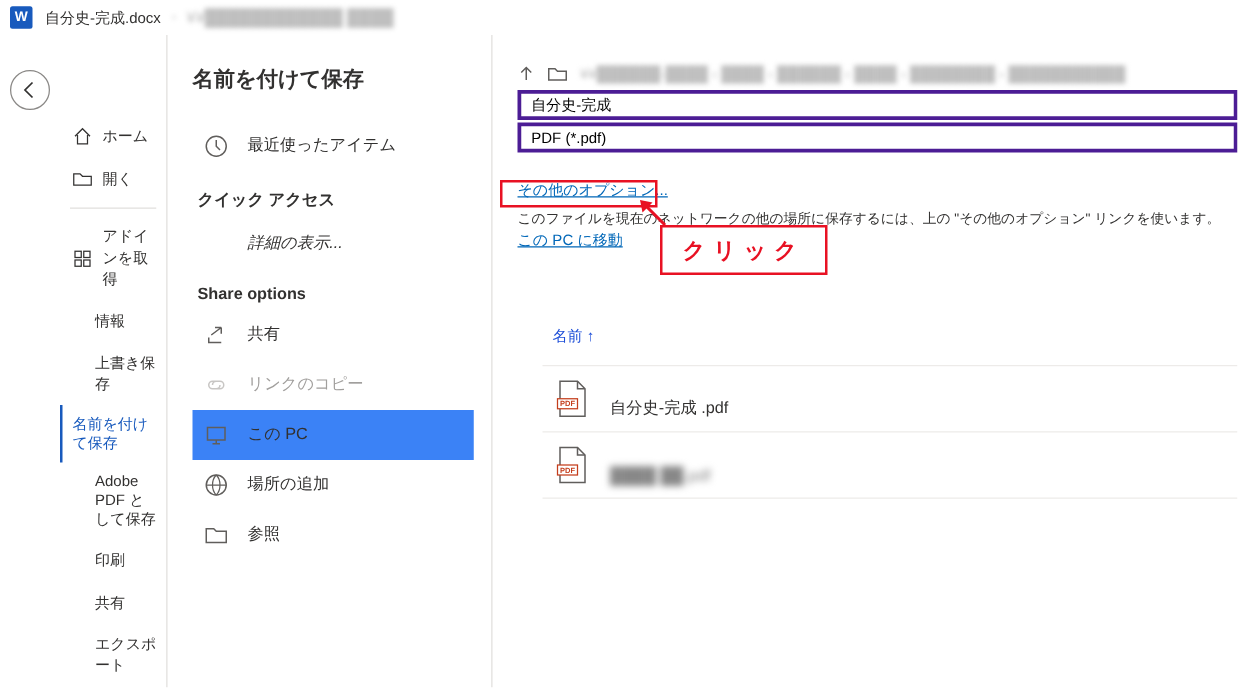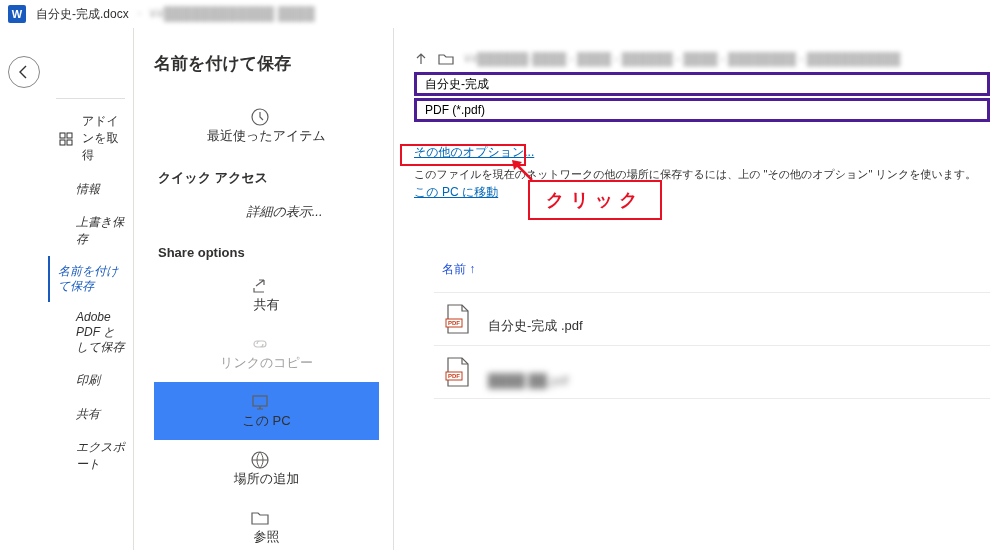--- a/index.html
+++ b/index.html
@@ -11,28 +11,28 @@
 .title-bar .path-part { color: #bfbfbf; filter: blur(2px); margin-left: 4px; }
 
 .main { display: flex; height: calc(100% - 28px); }
 
 .back-col { width: 48px; display: flex; flex-direction: column; align-items: center; padding-top: 28px; }
 .back-btn { width: 32px; height: 32px; border: 1px solid #8a8886; border-radius: 50%; display: flex; align-items: center; justify-content: center; cursor: pointer; }
 
 .nav { width: 85px; padding-top: 64px; }
 .nav-item { display: flex; align-items: center; padding: 8px 6px 8px 10px; cursor: pointer; font-size: 12px; color: #323130; min-height: 34px; }
 .nav-item .icon { width: 16px; height: 16px; margin-right: 8px; flex-shrink: 0; }
-.nav-sub { padding-left: 28px; font-style: italic; }
+.nav-sub { padding-left: 28px; }
 .nav-sub.two-line { line-height: 1.25; }
 .nav-item.selected { color: #185abd; border-left: 2px solid #185abd; padding-left: 8px; }
 .nav-divider { height: 1px; background: #e1dfdd; margin: 6px 8px; }
 
 .mid-col { width: 260px; border-left: 1px solid #e1dfdd; padding: 24px 14px 0 20px; }
 .mid-col h1 { font-size: 17px; font-weight: 700; margin-bottom: 22px; }
-.mid-item { display: flex; align-items: center; padding: 10px 8px; cursor: pointer; font-size: 13px; flex-direction: column; }
+.mid-item { display: flex; padding: 10px 8px; cursor: pointer; font-size: 13px; }
 .mid-item .icon { width: 22px; margin-right: 14px; display: flex; align-items: center; justify-content: center; }
 .mid-item.selected { background: #3b82f6; }
 .mid-item.disabled { color: #a19f9d; }
 .mid-section-label { font-size: 13px; font-weight: 700; margin: 14px 0 6px 4px; }
 .mid-indent { padding-left: 44px; font-size: 13px; cursor: pointer; font-style: italic; }
 
 .right-col { flex: 1; border-left: 1px solid #e1dfdd; padding: 24px 0 0 20px; position: relative; }
 .path-row { display: flex; align-items: center; gap: 10px; margin-bottom: 6px; }
 .path-blur { color: #bfbfbf; filter: blur(2px); font-size: 12px; }
 .input-box { width: 100%; border: 3px solid #4c1d95; padding: 4px 8px; font-size: 12px; height: 24px; margin-bottom: 2px; }
@@ -65,20 +65,36 @@
 
   <div class="back-col">
     <div class="back-btn">
       <svg width="16" height="16" viewBox="0 0 16 16">
           <path d="M10 2 L4 8 L10 14" fill="none" stroke="#323130" stroke-width="1.4"></path>
         </svg>
     </div>
   </div>
 
   <div class="nav">
+    <div class="nav-item">
+      <span class="icon">
+          <svg width="16" height="16" viewBox="0 0 16 16">
+            <path d="M2 8 L8 2 L14 8 M4 7 V14 H12 V7" fill="none" stroke="#323130" stroke-width="1"></path>
+          </svg>
+        </span>
+      <span>ホーム</span>
+    </div>
+    <div class="nav-item">
+      <span class="icon">
+          <svg width="16" height="16" viewBox="0 0 16 16">
+            <path d="M1 4 H6 L8 6 H15 V13 H1 Z" fill="none" stroke="#323130" stroke-width="1"></path>
+          </svg>
+        </span>
+      <span>開く</span>
+    </div>
     <div class="nav-divider"></div>
     <div class="nav-item">
       <span class="icon">
           <svg width="16" height="16" viewBox="0 0 16 16">
             <rect x="2" y="2" width="5" height="5" fill="none" stroke="#323130"></rect>
             <rect x="9" y="2" width="5" height="5" fill="none" stroke="#323130"></rect>
             <rect x="2" y="9" width="5" height="5" fill="none" stroke="#323130"></rect>
             <rect x="9" y="9" width="5" height="5" fill="none" stroke="#323130"></rect>
           </svg>
         </span>

